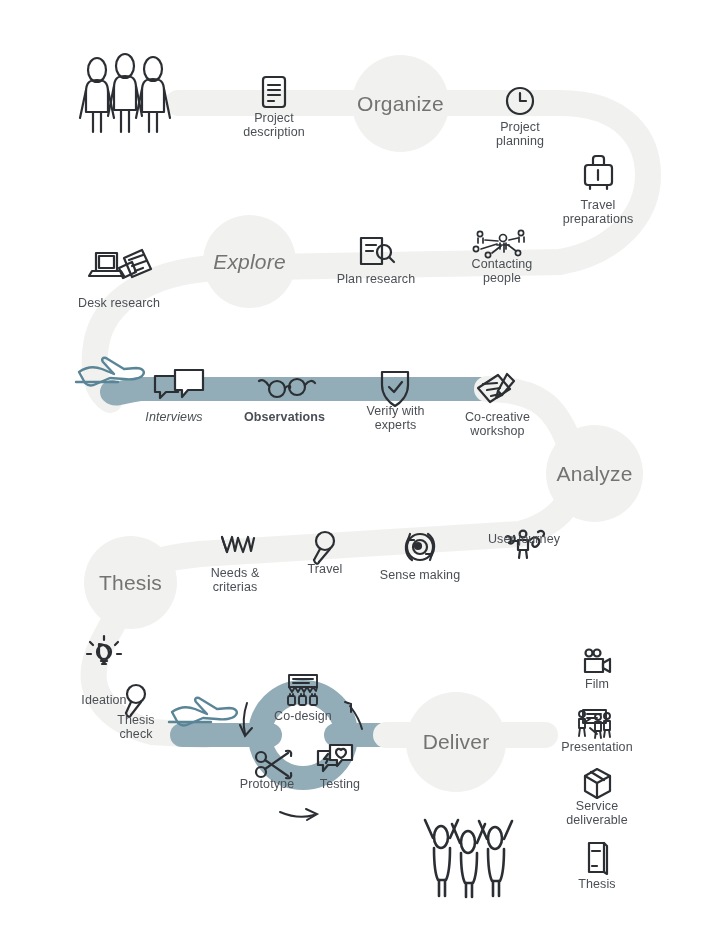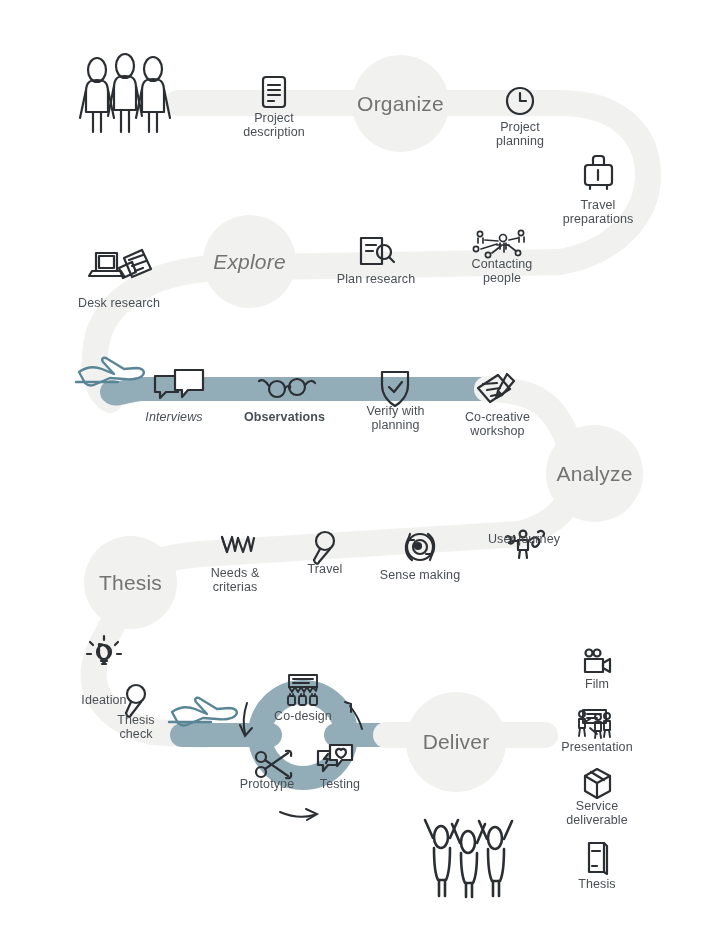--- a/index.html
+++ b/index.html
@@ -393,21 +393,21 @@
   </div>
 
   <div class="node" style="left:114px;top:411px;width:120px;font-style:italic;">
     <div class="cap">Interviews</div>
   </div>
   <div class="node" style="left:227px;top:411px;width:115px;font-weight:bold;">
     <div class="cap">Observations</div>
   </div>
   <div class="node" style="left:338px;top:405px;width:115px;">
     <div class="cap">Verify with
-planning</div>
+experts</div>
   </div>
   <div class="node" style="left:440px;top:411px;width:115px;">
     <div class="cap">Co-creative
 workshop</div>
   </div>
 
   <div class="node" style="left:180px;top:567px;width:110px;">
     <div class="cap">Needs &amp;
 criterias</div>
   </div>

